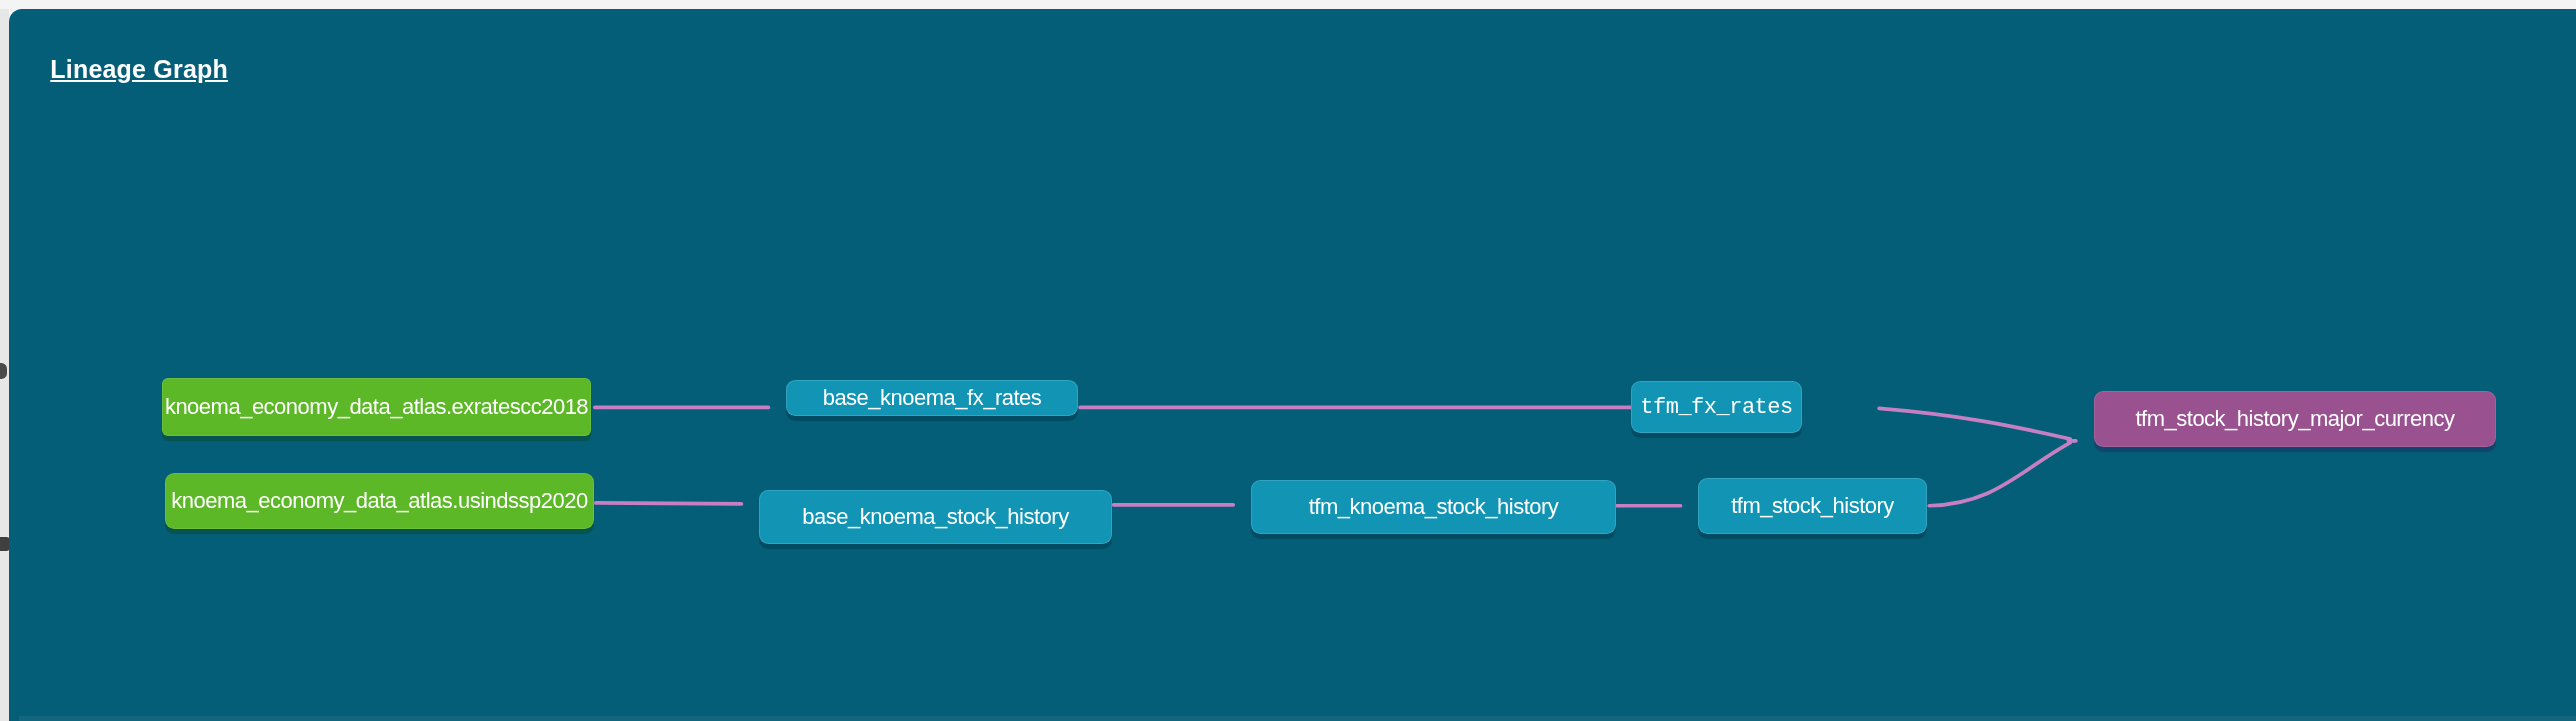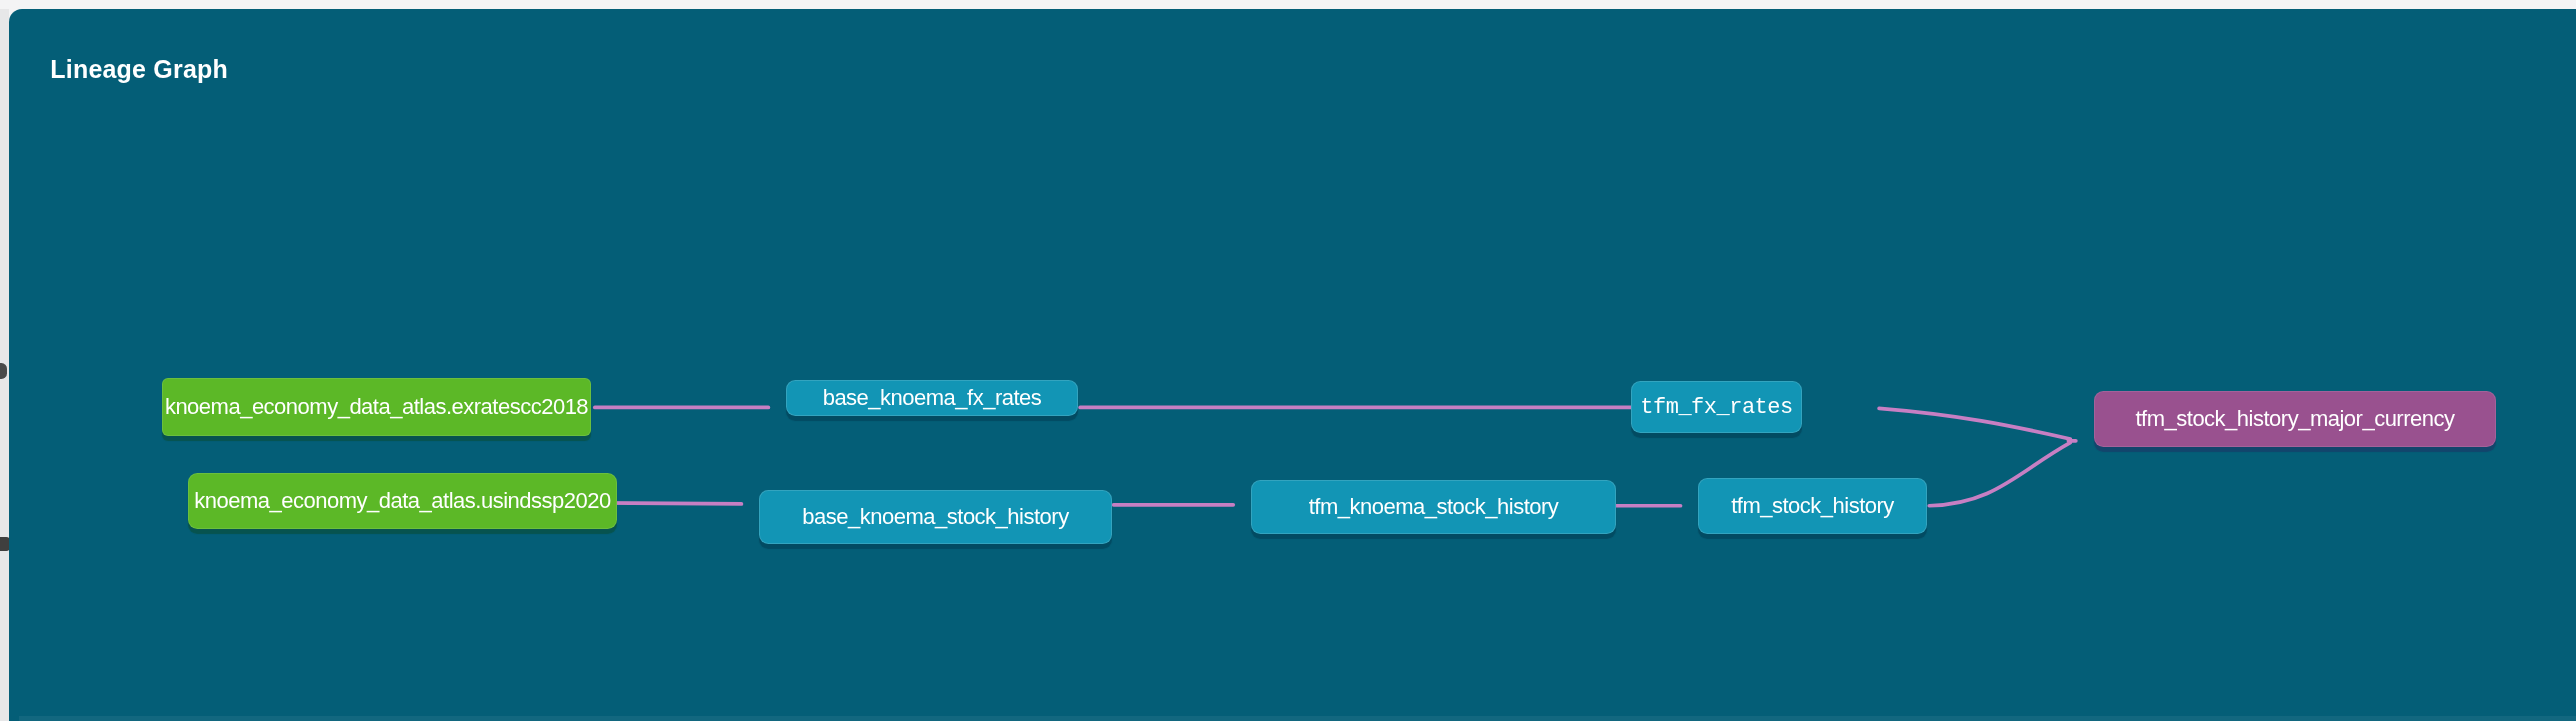--- a/index.html
+++ b/index.html
@@ -24,20 +24,21 @@
     border-top-left-radius:13px;
   }
   .panel-footer{
     position:absolute;left:9.3px;bottom:0;right:0;height:5.6px;
     background:rgba(255,255,255,0.06);
   }
   .graph-title{
     position:absolute;left:41px;top:46px;
     color:#ffffff;font-size:25px;font-weight:bold;
     letter-spacing:0.2px;
+    text-decoration:underline;
   }
   
   svg.edges{position:absolute;left:0;top:0;width:2576px;height:722px;pointer-events:none;}
   svg.edges path{stroke:#c77fc3;stroke-width:4;fill:none;stroke-linecap:round;}
   
   .node{
     position:absolute;display:flex;align-items:center;justify-content:center;
     color:#ffffff;font-size:22px;letter-spacing:-0.5px;white-space:nowrap;
     border-radius:9.3px;box-sizing:border-box;cursor:pointer;
   }
@@ -53,21 +54,21 @@
   }
   .node-highlight{
     background:#99518f;
     border:0.9px solid rgba(255,255,255,0.10);
     box-shadow:0 4.6px 0.9px rgba(35,40,95,0.45);
   }
   
   #n0{left:162px;top:378px;width:429px;height:58px;border-radius:6px;}
   #n1{left:786px;top:380px;width:292px;height:36px;}
   #n2{left:1631px;top:381px;width:171px;height:52px;font-family:Liberation Mono, monospace;}
-  #n3{left:165px;top:473px;width:429px;height:56px;margin-left:23px;}
+  #n3{left:165px;top:473px;width:429px;height:56px;}
   #n4{left:759px;top:478px;width:353px;height:54px;margin-top:12px;}
   #n5{left:1251px;top:480px;width:365px;height:54px;}
   #n6{left:1698px;top:478px;width:229px;height:56px;}
   #n7{left:2094px;top:391px;width:402px;height:56px;}
 </style>
 </head>
 <body>
 
 <div class="left-gutter">
   <div class="gutter-frag frag-1"></div>

